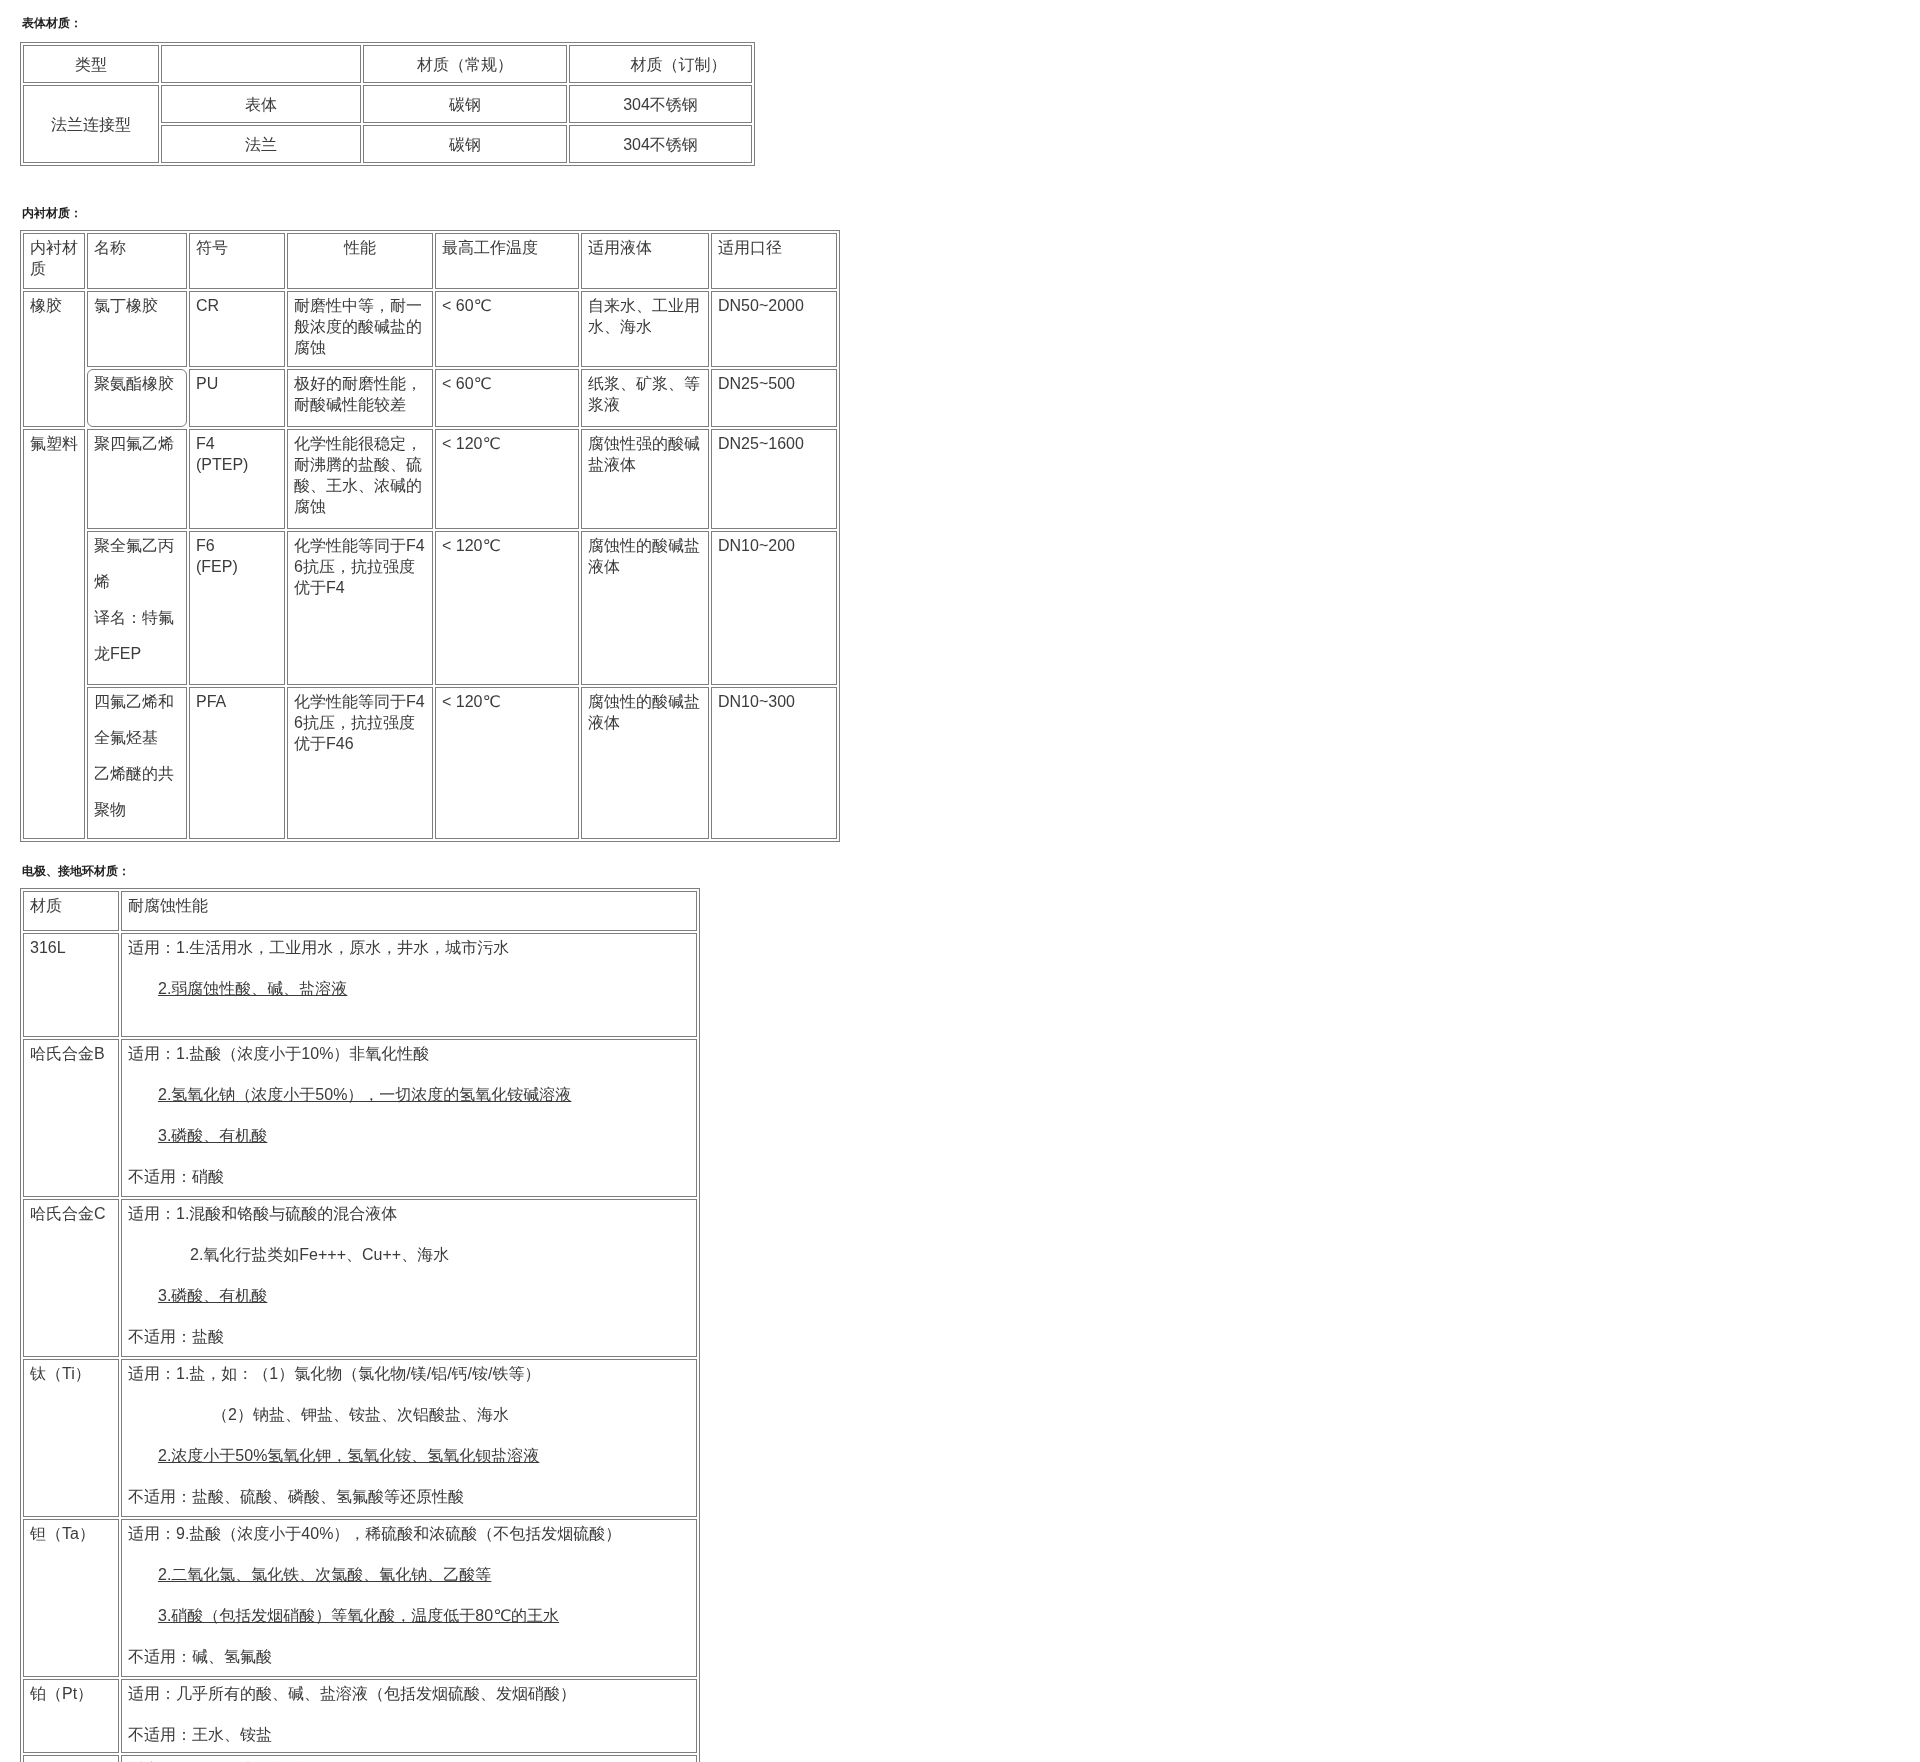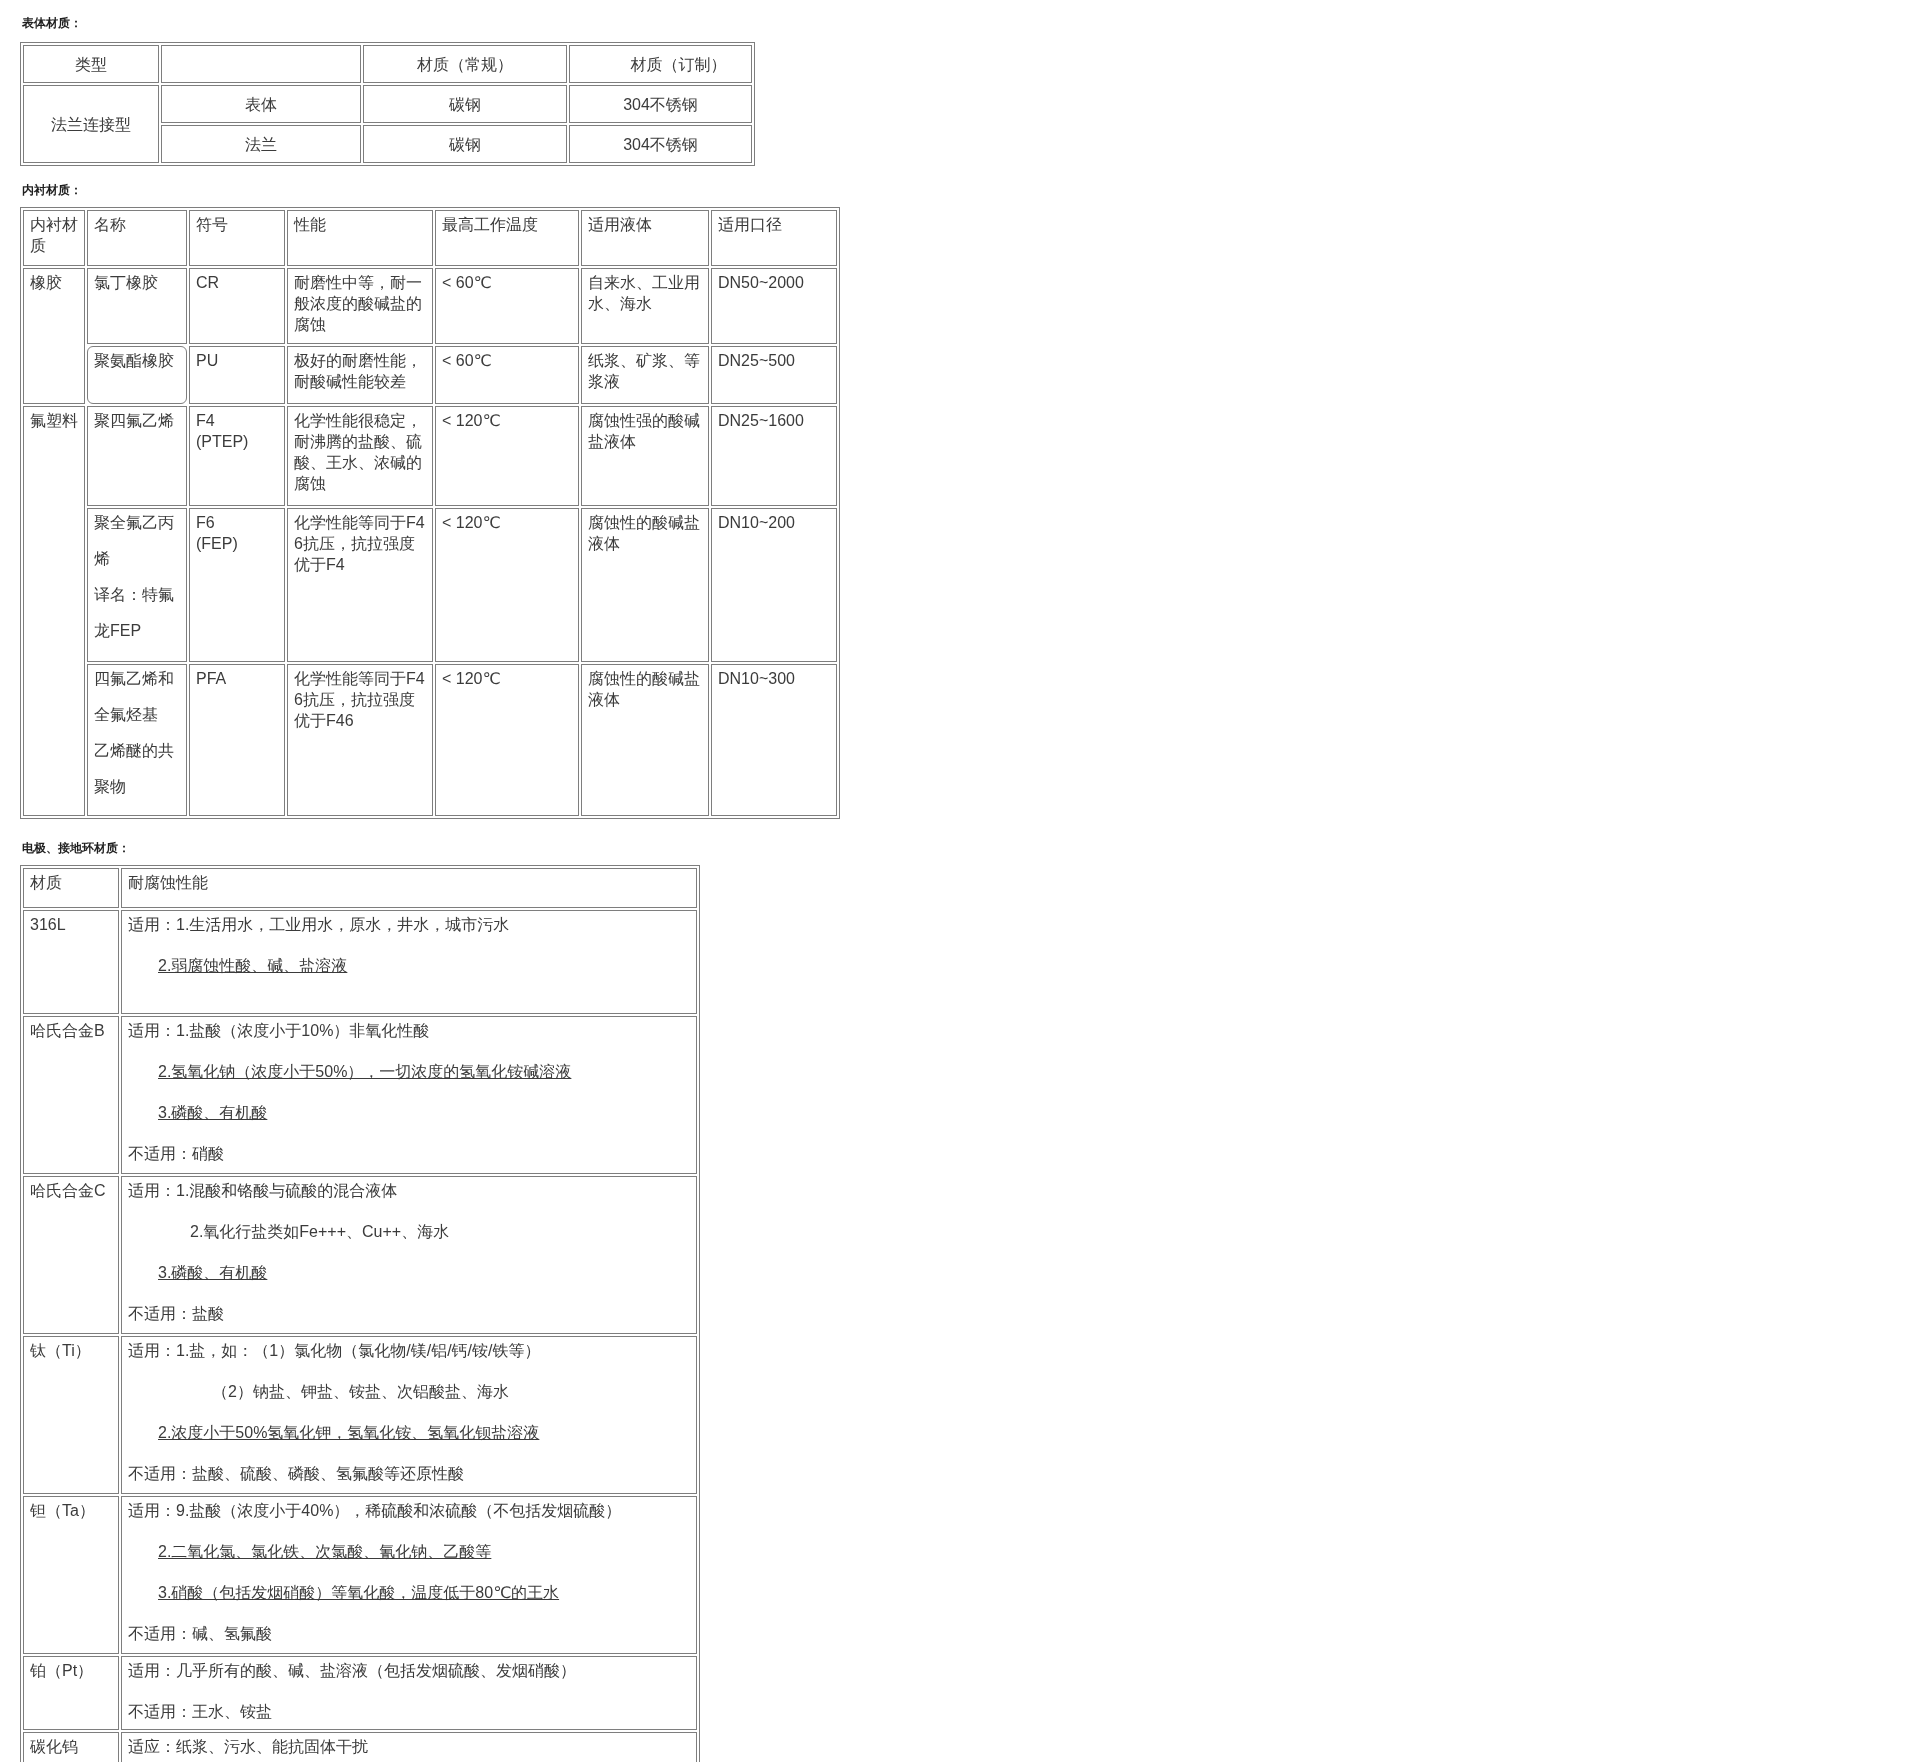--- a/index.html
+++ b/index.html
@@ -19,21 +19,21 @@
     table-layout:fixed;
   }
   td{
     border:1px solid #7e7e7e;
     padding:3px 6px;
     font-size:16px;line-height:21px;
     vertical-align:top;text-align:left;
     word-break:break-all;overflow:hidden;
   }
   
-  .t1{margin-bottom:13px;}
+  .t1{margin-bottom:36px;}
   .t1 td{text-align:center;vertical-align:middle;}
   
   .t2{margin-bottom:18px;}
   .t2 td.hd{vertical-align:top;}
   .nm-line{margin:0 0 15px 0;}
   .nm-line:last-child{margin-bottom:0;}
   
   .t3{margin-bottom:14px;}
   .t3-line{margin:0 0 20px 0;}
   .t3-line:last-child{margin-bottom:0;}
@@ -88,21 +88,21 @@
           <col style="width: 146px;">
           <col style="width: 144px;">
           <col style="width: 128px;">
           <col style="width: 126px;">
         </colgroup>
         <tbody>
           <tr>
             <td class="hd" style="height: 48px;">内衬材质</td>
             <td class="hd" style="height: 48px;">名称</td>
             <td class="hd" style="height: 48px;">符号</td>
-            <td class="hd" style="height: 48px;">性能</td>
+            <td class="hd" style="height: 48px; text-align: center;">性能</td>
             <td class="hd" style="height: 48px;">最高工作温度</td>
             <td class="hd" style="height: 48px;">适用液体</td>
             <td class="hd" style="height: 48px;">适用口径</td>
           </tr>
           <tr>
             <td rowspan="2">橡胶</td>
             <td style="height: 68px;">
               <div class="nm-line">氯丁橡胶</div>
             </td>
             <td>

